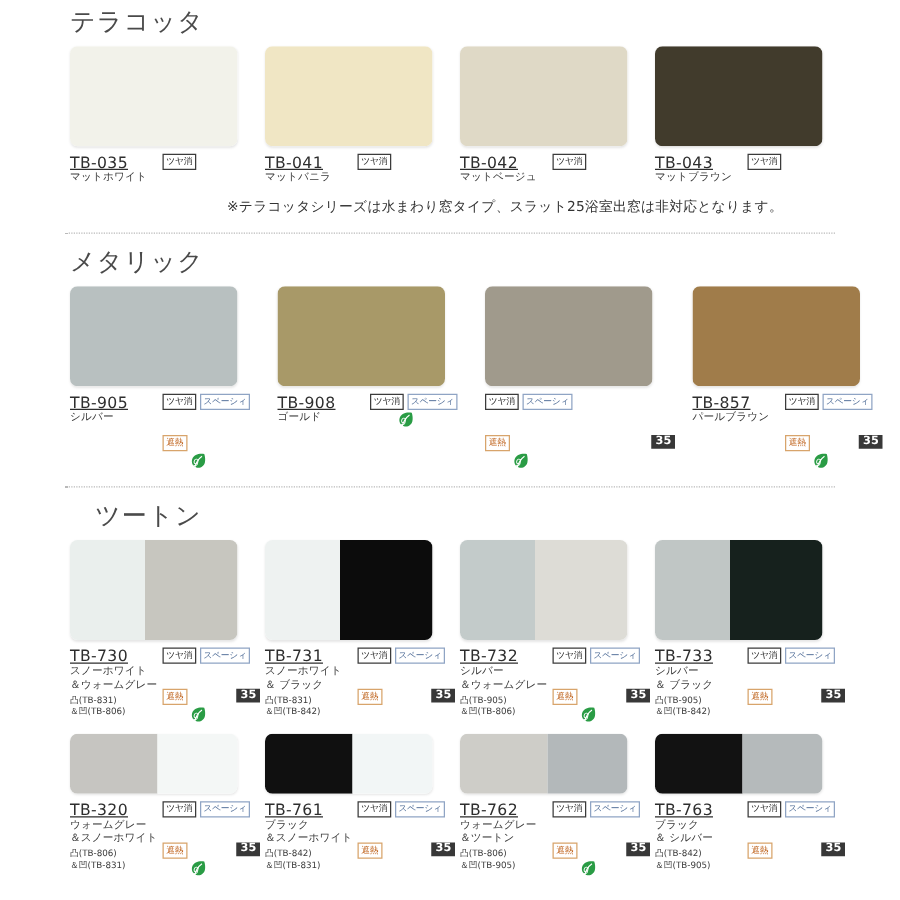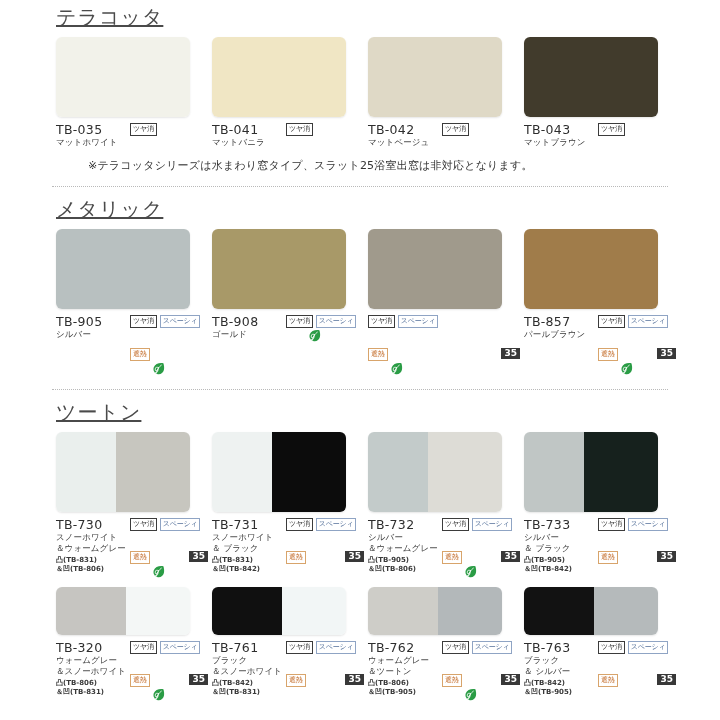--- a/index.html
+++ b/index.html
@@ -12,21 +12,20 @@
   }
   .page { position: relative; width: 720px; height: 720px; }
 
   
   .sec-title {
     font-size: 20px;
     font-weight: 400;
     letter-spacing: 1px;
     color: #4a4a4a;
     padding-left: 56px;
-    text-decoration: underline;
   }
 
   
   .rule {
     margin: 0 52px 0 52px;
     border-top: 1px dotted #b9b9b9;
     height: 0;
   }
 
   
@@ -57,35 +56,35 @@
     margin-top: 5px;
     width: 152px;
   }
   .names { flex: 0 0 auto; width: 74px; }
   .code {
     font-size: 12.5px;
     letter-spacing: .3px;
     color: #2e2e2e;
     white-space: nowrap;
     line-height: 15px;
+    text-decoration: underline;
   }
   .cname {
     font-size: 8.5px;
     color: #3a3a3a;
     line-height: 11px;
     white-space: nowrap;
     letter-spacing: .1px;
   }
   .sub {
     font-size: 7px;
     color: #3a3a3a;
     line-height: 9px;
     white-space: nowrap;
     margin-top: 2px;
-    font-weight: bold;
   }
 
   
   .badges {
     flex: 1 1 auto;
     position: relative;
     padding-top: 1px;
   }
   .brow { display: flex; gap: 3px; align-items: flex-start; }
   .brow + .brow { margin-top: 20px; }
@@ -113,20 +112,21 @@
   }
   .leafwrap { margin-top: 1px; padding-left: 22px; }
   .leaf { display: block; }
 
   
   .note {
     padding-left: 88px;
     font-size: 11px;
     color: #333;
     letter-spacing: .2px;
+    text-align: center;
   }
 </style>
 </head>
 <body>
 
 <div class="page">
 
   <div style="padding-top:4px;">
     <div class="sec-title">テラコッタ</div>
   </div>
@@ -195,21 +195,21 @@
           </div>
         </div>
       </div>
     </div>
   <div class="note" style="margin-top:10px;">※テラコッタシリーズは水まわり窓タイプ、スラット25浴室出窓は非対応となります。</div>
   <div class="rule" style="margin-top:13px;"></div>
 
   <div style="padding-top:9px;">
     <div class="sec-title">メタリック</div>
   </div>
-  <div class="grid" id="grid-metallic" style="margin-top:6px;">
+  <div class="grid" id="grid-metallic" style="margin-top:6px;justify-content:space-between;">
       <div class="card">
         <div class="swatch tall">
           <div class="solid" style="background: rgb(184, 192, 192);"></div>
         </div>
         <div class="labels">
           <div class="names">
             <div class="code">TB-905</div>
             <div class="cname">シルバー</div>
           </div>
           <div class="badges">
@@ -304,21 +304,21 @@
                 <path d="M9.6 3.0C7.0 4.8 4.6 7.8 3.4 13.4" stroke="#ffffff" stroke-width="0.9" fill="none"></path>
                 <text x="5.0" y="9.4" font-size="7.5" fill="#ffffff" font-family="DejaVu Sans, sans-serif" font-style="italic" text-anchor="middle">g</text>
               </svg>
             </div>
           </div>
         </div>
       </div>
     </div>
   <div class="rule" style="margin-top:13px;"></div>
 
-  <div style="padding-top:9px;">
+  <div style="padding-top:9px;padding-left:20px;">
     <div class="sec-title">ツートン</div>
   </div>
   <div class="grid" id="grid-twotone-a" style="margin-top:6px;">
       <div class="card">
         <div class="swatch tall">
           <div class="half" style="width: 45%; background: rgb(234, 239, 237);"></div>
           <div class="half" style="width: 55%; background: rgb(199, 198, 191);"></div>
         </div>
         <div class="labels">
           <div class="names">

